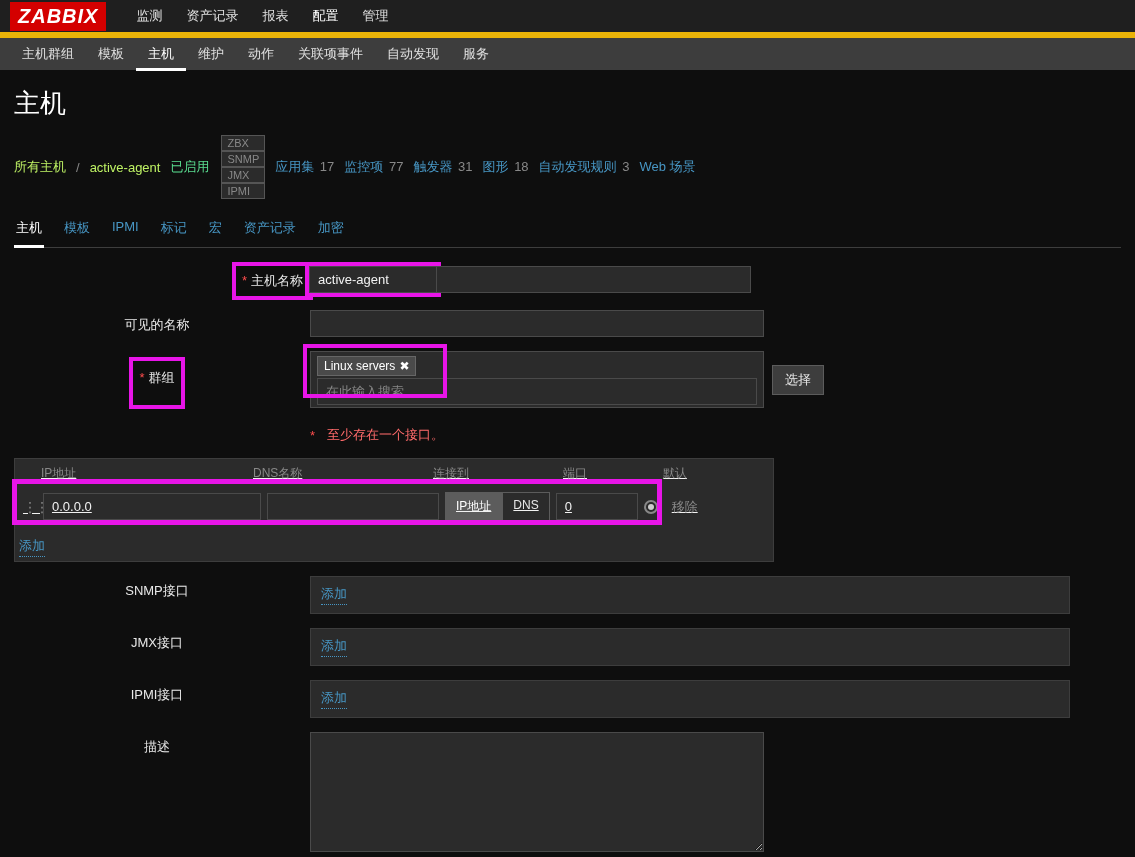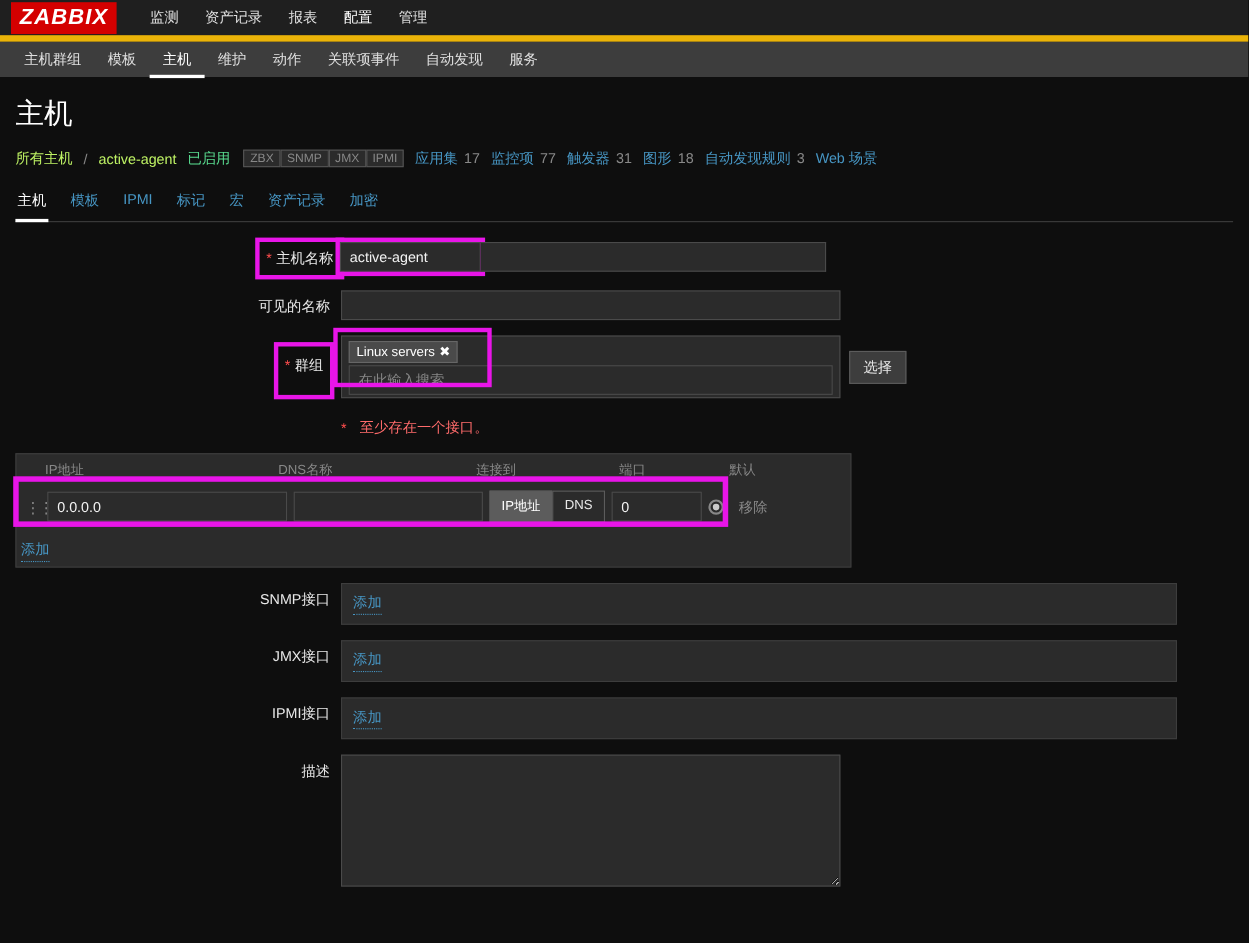--- a/index.html
+++ b/index.html
@@ -68,20 +68,21 @@
   font-size: 13px;
   flex-wrap: wrap;
 }
 .crumb-row a { color: #bef264; text-decoration: none; cursor: pointer; }
 .crumb-row .sep { color: #888; }
 .enabled-badge { color: #59db8f; }
 .zbx-badges {
   display: inline-flex;
   gap: 0;
   margin-left: 2px;
+  flex-direction: column;
 }
 .zbx-badges span {
   border: 1px solid #555;
   color: #888;
   font-size: 11px;
   padding: 1px 5px;
   background: #2b2b2b;
 }
 .crumb-link { color: #4796c4; cursor: pointer; }
 .crumb-count { color: #888; margin-left: 2px; }
@@ -102,21 +103,21 @@
   margin-bottom: -1px;
 }
 .form { padding: 0 0 20px 0; }
 .form-row {
   display: flex;
   align-items: flex-start;
   margin-bottom: 14px;
 }
 .form-label {
   width: 296px;
-  text-align: right;
+  text-align: center;
   padding-right: 10px;
   padding-top: 6px;
   color: #e8e8e8;
 }
 .req { color: #ff4d4d; margin-right: 4px; }
 .form-field { flex: 1; display: flex; align-items: center; gap: 8px; }
 input[type=text], textarea {
   background: #2b2b2b;
   border: 1px solid #4a4a4a;
   color: #f2f2f2;
@@ -335,21 +336,21 @@
 
     <div class="form-row">
       <div class="form-label"></div>
       <div class="form-field err-msg">
         <span class="req">*</span>
           <span>至少存在一个接口。</span>
       </div>
     </div>
 
     <div class="form-row">
-      <div class="form-field" style="flex-direction:column;align-items:flex-start;">
+      <div class="form-field" style="flex-direction:column;align-items:flex-start;text-decoration:underline;">
         <div class="iface-table" style="position:relative;">
           <div class="iface-header">
             <div class="col-ip" style="padding-left:18px;">IP地址</div>
             <div class="col-dns">DNS名称</div>
             <div class="col-conn">连接到</div>
             <div class="col-port">端口</div>
             <div class="col-def">默认</div>
           </div>
           <span class="hi2" style="position:absolute;left:2px;top:25px;width:640px;height:36px;pointer-events:none;z-index:5;"></span>
           <div class="iface-row">

